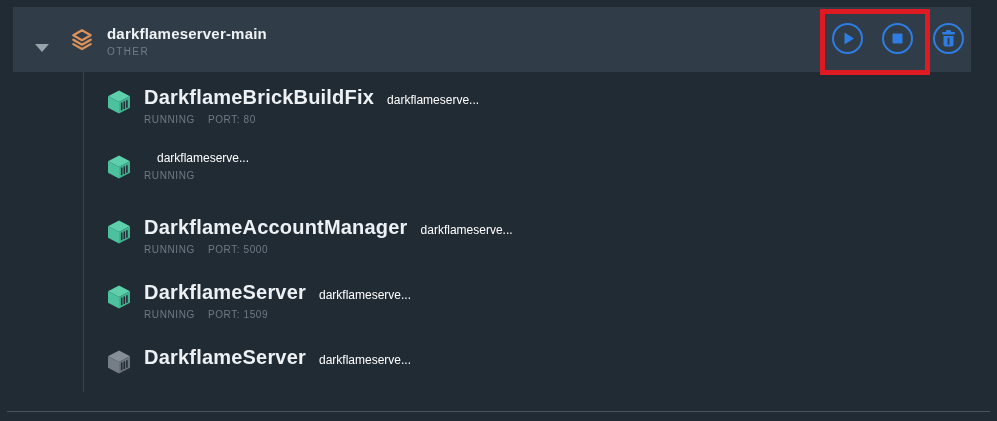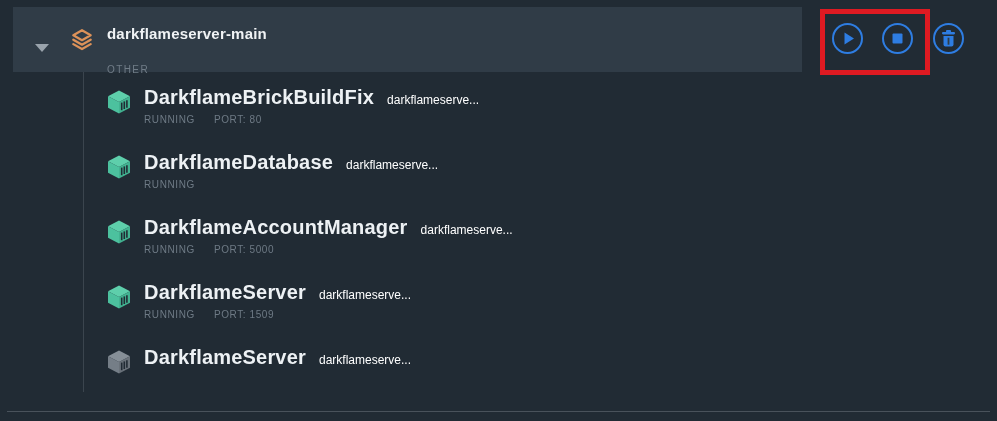--- a/index.html
+++ b/index.html
@@ -8,40 +8,40 @@
     position: relative;
     background: #212b34;
     font-family: "Liberation Sans", "DejaVu Sans", sans-serif;
     overflow: hidden;
   }
 
   
   .header-bar {
     position: absolute;
     left: 13px; top: 7px;
-    width: 789px; height: 65px;
+    width: 958px; height: 65px;
     background: #303c47;
   }
   .caret {
     position: absolute;
     left: 22px; top: 37px;
     width: 0; height: 0;
     border-left: 7px solid transparent;
     border-right: 7px solid transparent;
     border-top: 8px solid #99a3ac;
     cursor: pointer;
   }
   .stack-icon { position: absolute; left: 56px; top: 20px; }
   .header-text { position: absolute; left: 94px; top: 18px; }
   .header-title {
     font-size: 15px; font-weight: 700;
     color: #f0f3f5; letter-spacing: .2px;
   }
   .header-subtitle {
-    margin-top: 22px;
+    margin-top: 4px;
     font-size: 10px; font-weight: 400;
     color: #717d88; letter-spacing: 1.4px;
   }
 
   
   .circle-btn {
     position: absolute; top: 16px;
     width: 31px; height: 31px;
     border: 2px solid #2e7de2;
     border-radius: 50%;
@@ -80,21 +80,21 @@
   }
   .container-link {
     margin-left: 13px;
     font-size: 12px; font-weight: 400;
     color: #ffffff; cursor: pointer;
   }
   .status-line {
     margin-top: 5px;
     font-size: 10px; color: #6e7a85; letter-spacing: .6px;
   }
-  .container-port { margin-left: 19px; }
+  .container-port { margin-left: 13px; }
 
   
   .cube-top   { fill: #5ecfab; }
   .cube-left  { fill: #4cc19e; }
   .cube-right { fill: #42b391; }
   .cube-vent  { stroke: #212b34; stroke-width: 1.6; }
   .row.exited .cube-top   { fill: #868f97; }
   .row.exited .cube-left  { fill: #757e87; }
   .row.exited .cube-right { fill: #6a727a; }
 
@@ -190,21 +190,20 @@
         <polygon class="cube-right" points="25,8.2 25,19.8 14,25.5 14,13.9"></polygon>
         <g class="cube-vent">
           <line x1="16.7" y1="14.6" x2="16.7" y2="22.2"></line>
           <line x1="19.3" y1="13.4" x2="19.3" y2="21.0"></line>
           <line x1="21.9" y1="12.2" x2="21.9" y2="19.8"></line>
         </g>
       </svg>
     </span>
     <div class="row-text">
       <div class="row-title-line">
-        <span class="container-name">DarkflameDatabase</span>
         <span class="container-link">darkflameserve...</span>
       </div>
       <div class="status-line">
         <span class="container-state">RUNNING</span>
       </div>
     </div>
   </div>
 
   <div class="row">
     <span class="cube-icon">

